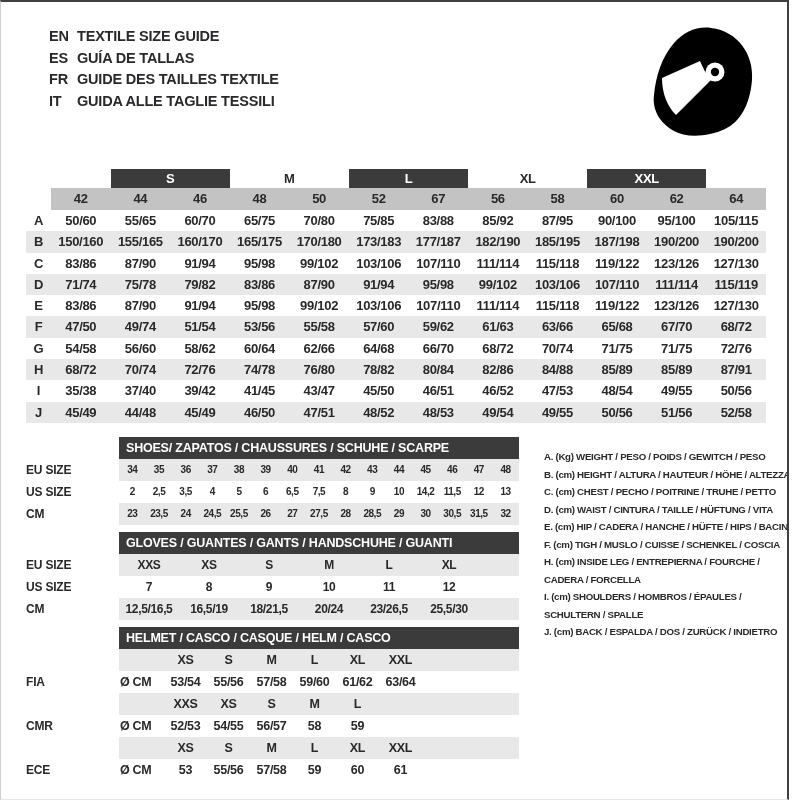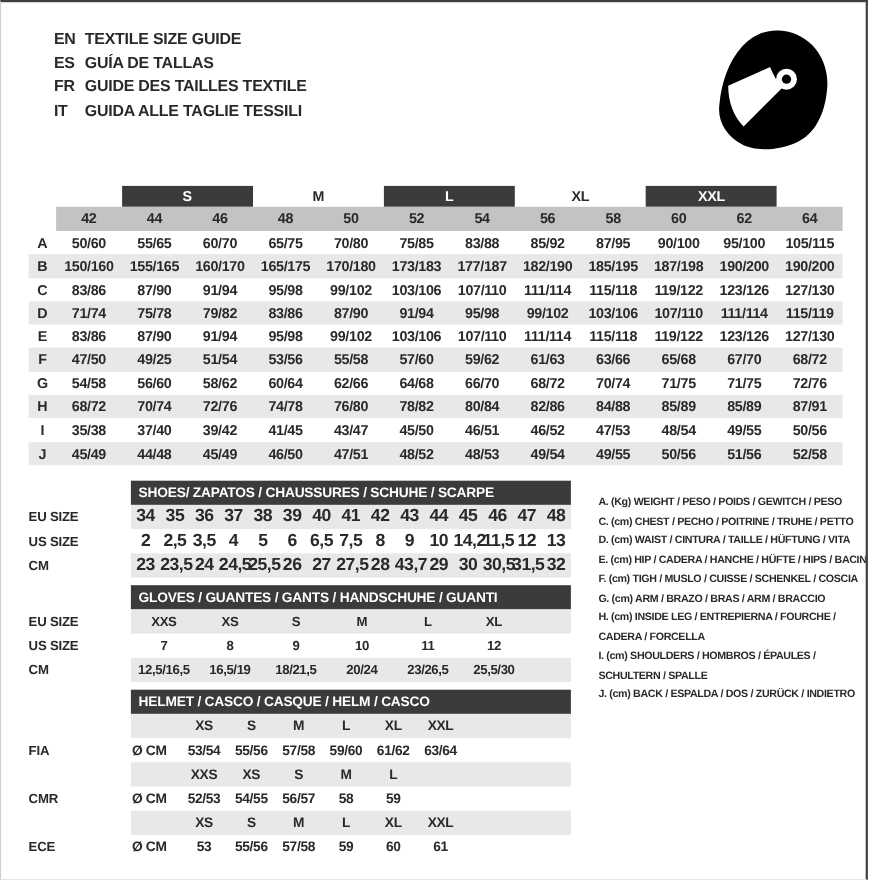--- a/index.html
+++ b/index.html
@@ -31,21 +31,21 @@
   .mt-cell{flex:1;text-align:center;}
   
   .lowers{position:absolute;left:25px;top:435px;width:493px;}
   .bar{margin-left:93px;width:400px;height:22px;line-height:22px;
        background:var(--dark-header,#3b3b3b);color:#fff;font-size:12.5px;
        padding-left:7px;box-sizing:border-box;letter-spacing:-0.2px;}
   .trow{display:flex;height:22px;line-height:22px;font-size:12px;}
   .tlabel{width:93px;letter-spacing:-0.2px;}
   .tbody{width:400px;display:flex;}
   .trow.striped .tbody{background:var(--row-stripe,#e8e8e8);}
-  .shoes-t .cell{width:26.66px;text-align:center;font-size:16px;letter-spacing:-0.45px;}
+  .shoes-t .cell{width:26.66px;text-align:center;font-size:10px;letter-spacing:-0.45px;}
   .gloves-t .cell{width:60px;text-align:center;font-size:12px;letter-spacing:-0.35px;}
   .helmet-t .cell{width:43px;text-align:center;font-size:12.5px;letter-spacing:-0.3px;}
   .helmet-t .cell:first-child{width:45px;text-align:left;padding-left:1px;box-sizing:border-box;}
   .gap{height:7px;}
   
   .legend{position:absolute;left:543px;top:446px;width:257px;}
   .legend-line{font-size:9.7px;line-height:17.5px;letter-spacing:-0.3px;white-space:nowrap;}
 </style>
 </head>
 <body>
@@ -94,21 +94,21 @@
       </div>
       <div class="band">
         <div class="mt-label"></div>
         <div class="band-cells">
           <div class="mt-cell">42</div>
           <div class="mt-cell">44</div>
           <div class="mt-cell">46</div>
           <div class="mt-cell">48</div>
           <div class="mt-cell">50</div>
           <div class="mt-cell">52</div>
-          <div class="mt-cell">54</div>
+          <div class="mt-cell">67</div>
           <div class="mt-cell">56</div>
           <div class="mt-cell">58</div>
           <div class="mt-cell">60</div>
           <div class="mt-cell">62</div>
           <div class="mt-cell">64</div>
         </div>
       </div>
       <div class="mt-row">
         <div class="mt-label">A</div>
         <div class="mt-cells">
@@ -191,21 +191,21 @@
           <div class="mt-cell">115/118</div>
           <div class="mt-cell">119/122</div>
           <div class="mt-cell">123/126</div>
           <div class="mt-cell">127/130</div>
         </div>
       </div>
       <div class="mt-row striped">
         <div class="mt-label">F</div>
         <div class="mt-cells">
           <div class="mt-cell">47/50</div>
-          <div class="mt-cell">49/25</div>
+          <div class="mt-cell">49/74</div>
           <div class="mt-cell">51/54</div>
           <div class="mt-cell">53/56</div>
           <div class="mt-cell">55/58</div>
           <div class="mt-cell">57/60</div>
           <div class="mt-cell">59/62</div>
           <div class="mt-cell">61/63</div>
           <div class="mt-cell">63/66</div>
           <div class="mt-cell">65/68</div>
           <div class="mt-cell">67/70</div>
           <div class="mt-cell">68/72</div>
@@ -330,21 +330,21 @@
             <div class="tbody">
               <div class="cell">23</div>
               <div class="cell">23,5</div>
               <div class="cell">24</div>
               <div class="cell">24,5</div>
               <div class="cell">25,5</div>
               <div class="cell">26</div>
               <div class="cell">27</div>
               <div class="cell">27,5</div>
               <div class="cell">28</div>
-              <div class="cell">43,7</div>
+              <div class="cell">28,5</div>
               <div class="cell">29</div>
               <div class="cell">30</div>
               <div class="cell">30,5</div>
               <div class="cell">31,5</div>
               <div class="cell">32</div>
             </div>
           </div>
         </div>
     </section>
     <div class="gap"></div>
@@ -461,25 +461,25 @@
               <div class="cell">60</div>
               <div class="cell">61</div>
             </div>
           </div>
         </div>
     </section>
   </div>
 
   <aside class="legend">
       <div class="legend-line">A. (Kg) WEIGHT / PESO / POIDS / GEWITCH / PESO</div>
+      <div class="legend-line">B. (cm) HEIGHT / ALTURA / HAUTEUR / HÖHE / ALTEZZA</div>
       <div class="legend-line">C. (cm) CHEST / PECHO / POITRINE / TRUHE / PETTO</div>
       <div class="legend-line">D. (cm) WAIST / CINTURA / TAILLE / HÜFTUNG / VITA</div>
       <div class="legend-line">E. (cm) HIP / CADERA / HANCHE / HÜFTE / HIPS / BACINO</div>
       <div class="legend-line">F. (cm) TIGH / MUSLO / CUISSE / SCHENKEL / COSCIA</div>
-      <div class="legend-line">G. (cm) ARM / BRAZO / BRAS / ARM / BRACCIO</div>
       <div class="legend-line">H. (cm) INSIDE LEG / ENTREPIERNA / FOURCHE /</div>
       <div class="legend-line">CADERA / FORCELLA</div>
       <div class="legend-line">I. (cm) SHOULDERS / HOMBROS / ÉPAULES /</div>
       <div class="legend-line">SCHULTERN / SPALLE</div>
       <div class="legend-line">J. (cm) BACK / ESPALDA / DOS / ZURÜCK / INDIETRO</div>
     </aside>
 
 </div>
 
 </body></html>

